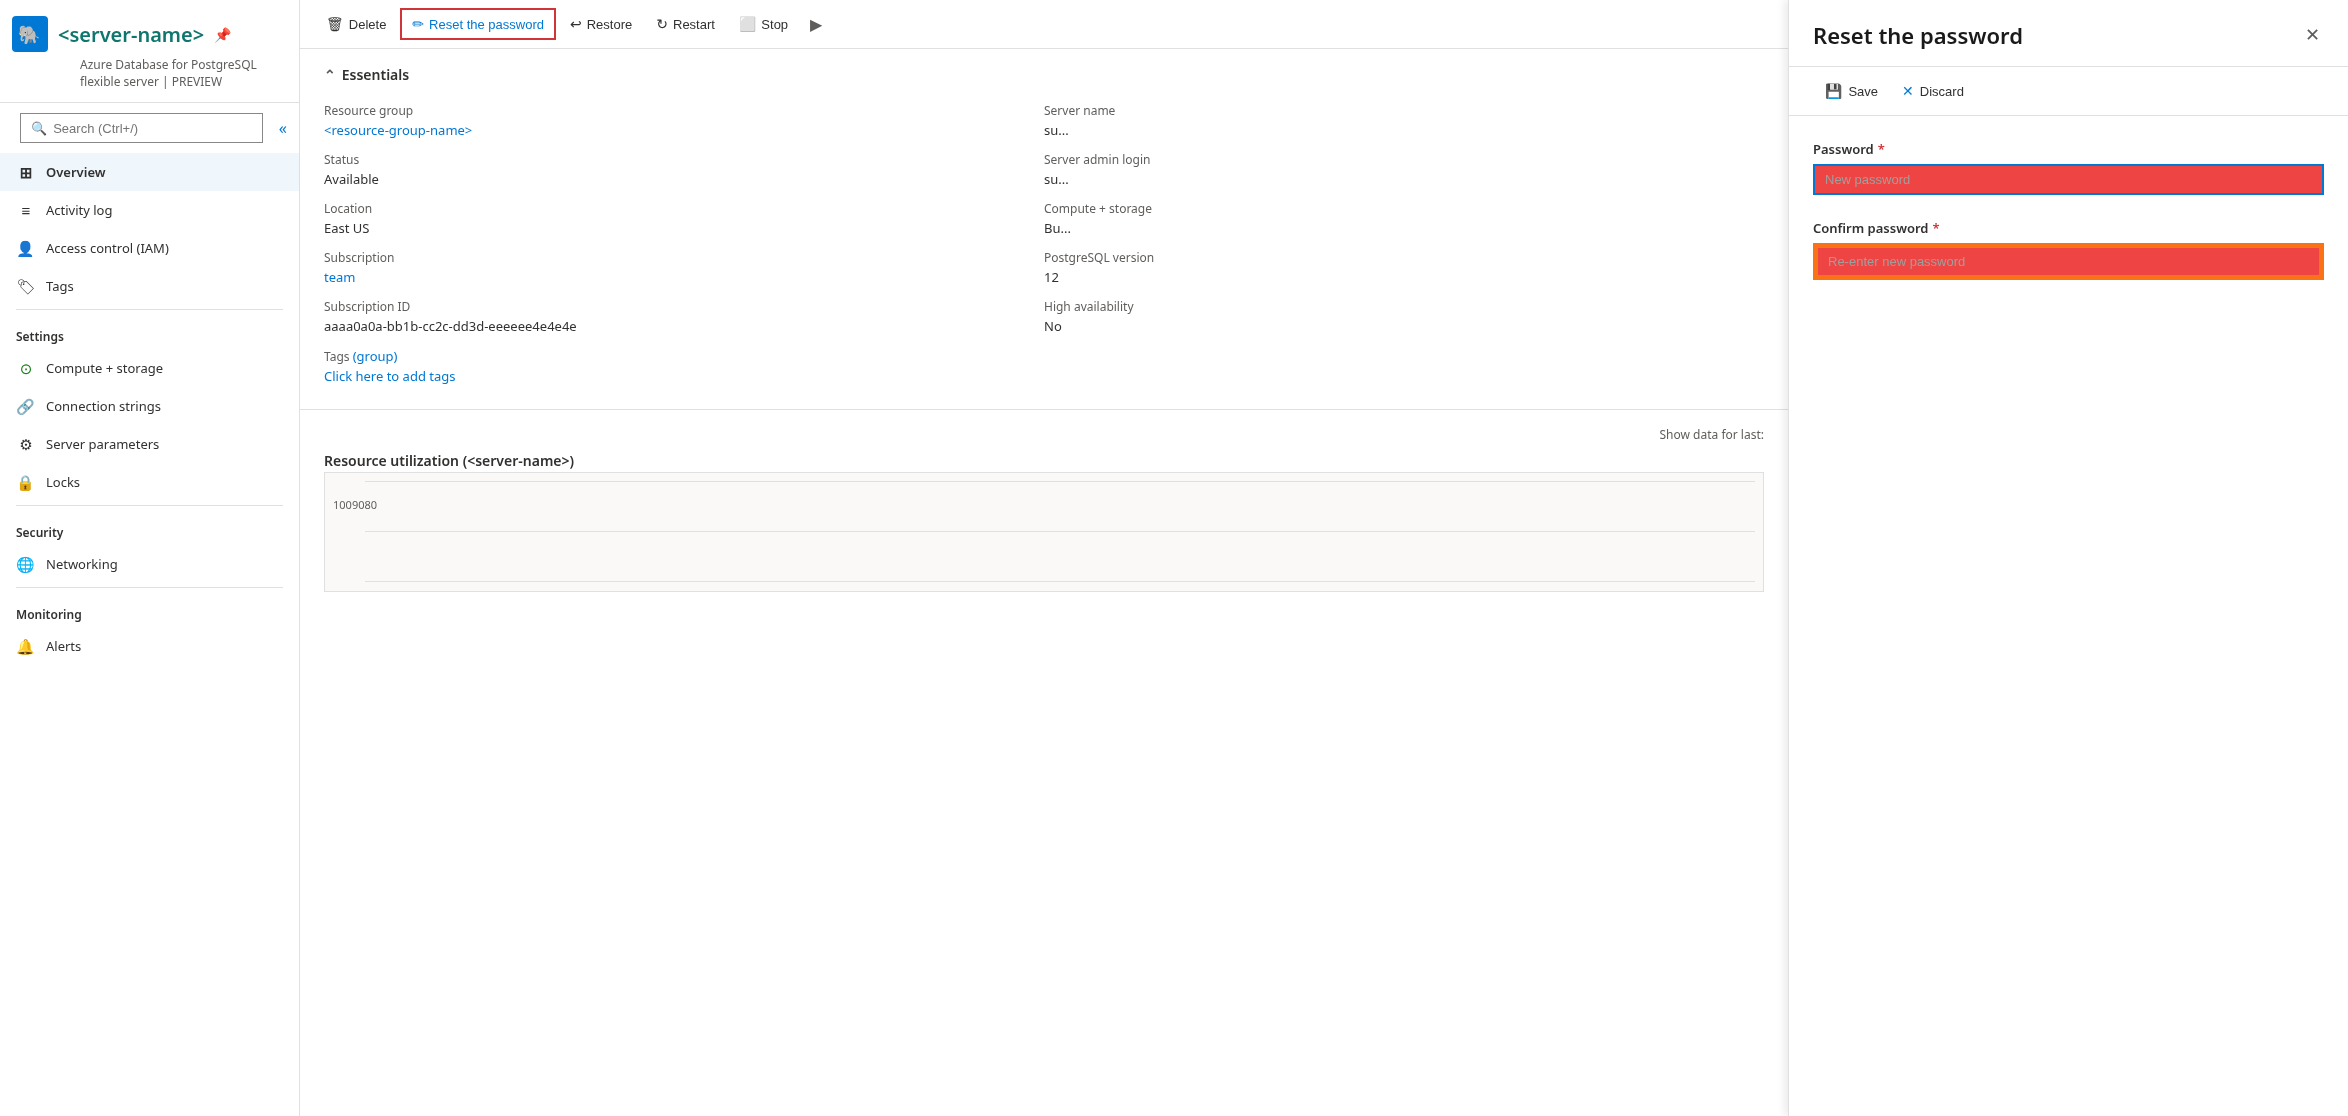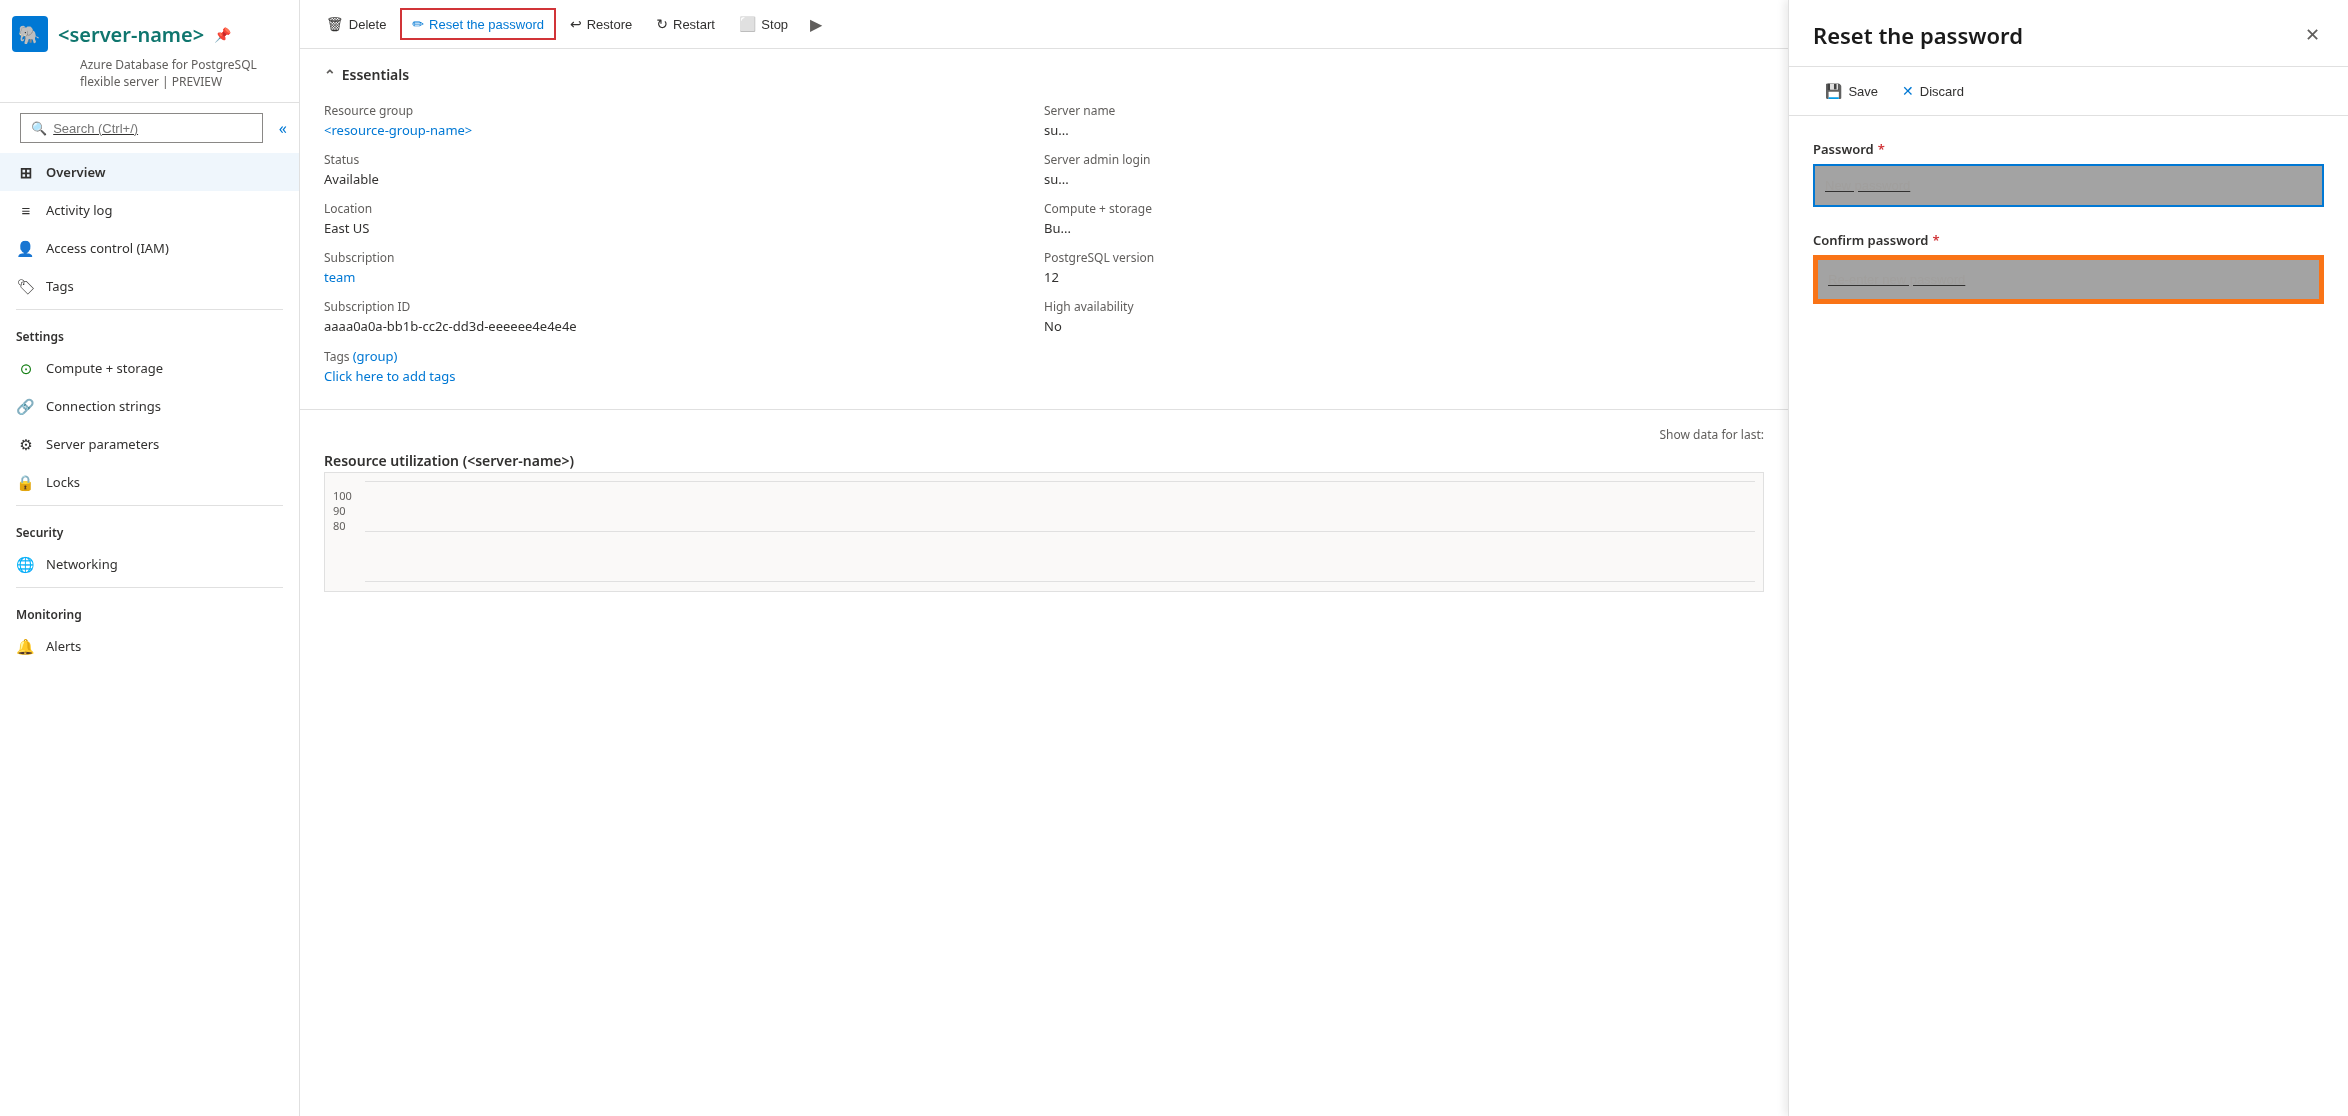--- a/index.html
+++ b/index.html
@@ -65,21 +65,20 @@
       padding: 5px 10px;
       gap: 6px;
     }
 
     .search-box input {
       border: none;
       outline: none;
       font-size: 13px;
       flex: 1;
       color: #323130;
-      text-decoration: underline;
     }
 
     .search-box .search-icon {
       color: #605e5c;
       font-size: 13px;
     }
 
     .collapse-btn {
       margin-left: auto;
       cursor: pointer;
@@ -242,23 +241,24 @@
       border: 1px solid #e0e0e0;
       background: #faf9f8;
       padding: 8px;
       position: relative;
       height: 120px;
     }
 
     .chart-y-labels {
       position: absolute;
       left: 8px;
-      top: 15px;
-      display: flex;
-      flex-direction: column;
+      top: 24px;
+      display: flex;
+      flex-direction: row;
+      justify-content: space-between;
       height: 100px;
       font-size: 11px;
       color: #605e5c;
     }
 
     .chart-lines {
       position: absolute;
       left: 40px;
       right: 8px;
       top: 8px;
@@ -347,27 +347,26 @@
       color: #323130;
       margin-bottom: 6px;
     }
 
     .required-star {
       color: #d13438;
     }
 
     .form-input {
       width: 100%;
-      padding: 12px 10px;
+      padding: 6px 10px;
       font-size: 13px;
       border: 2px solid #0078d4;
       outline: none;
-      background: #a3a3a3;
-      color: #323130;
-      text-decoration: underline;
+      background: #ef4444;
+      color: #323130;
     }
 
     .form-input.unfocused {
       border: 5px solid #f97316;
     }
 
     .form-input::placeholder { color: #a19f9d; }
   </style>
 </head>
 <body>

